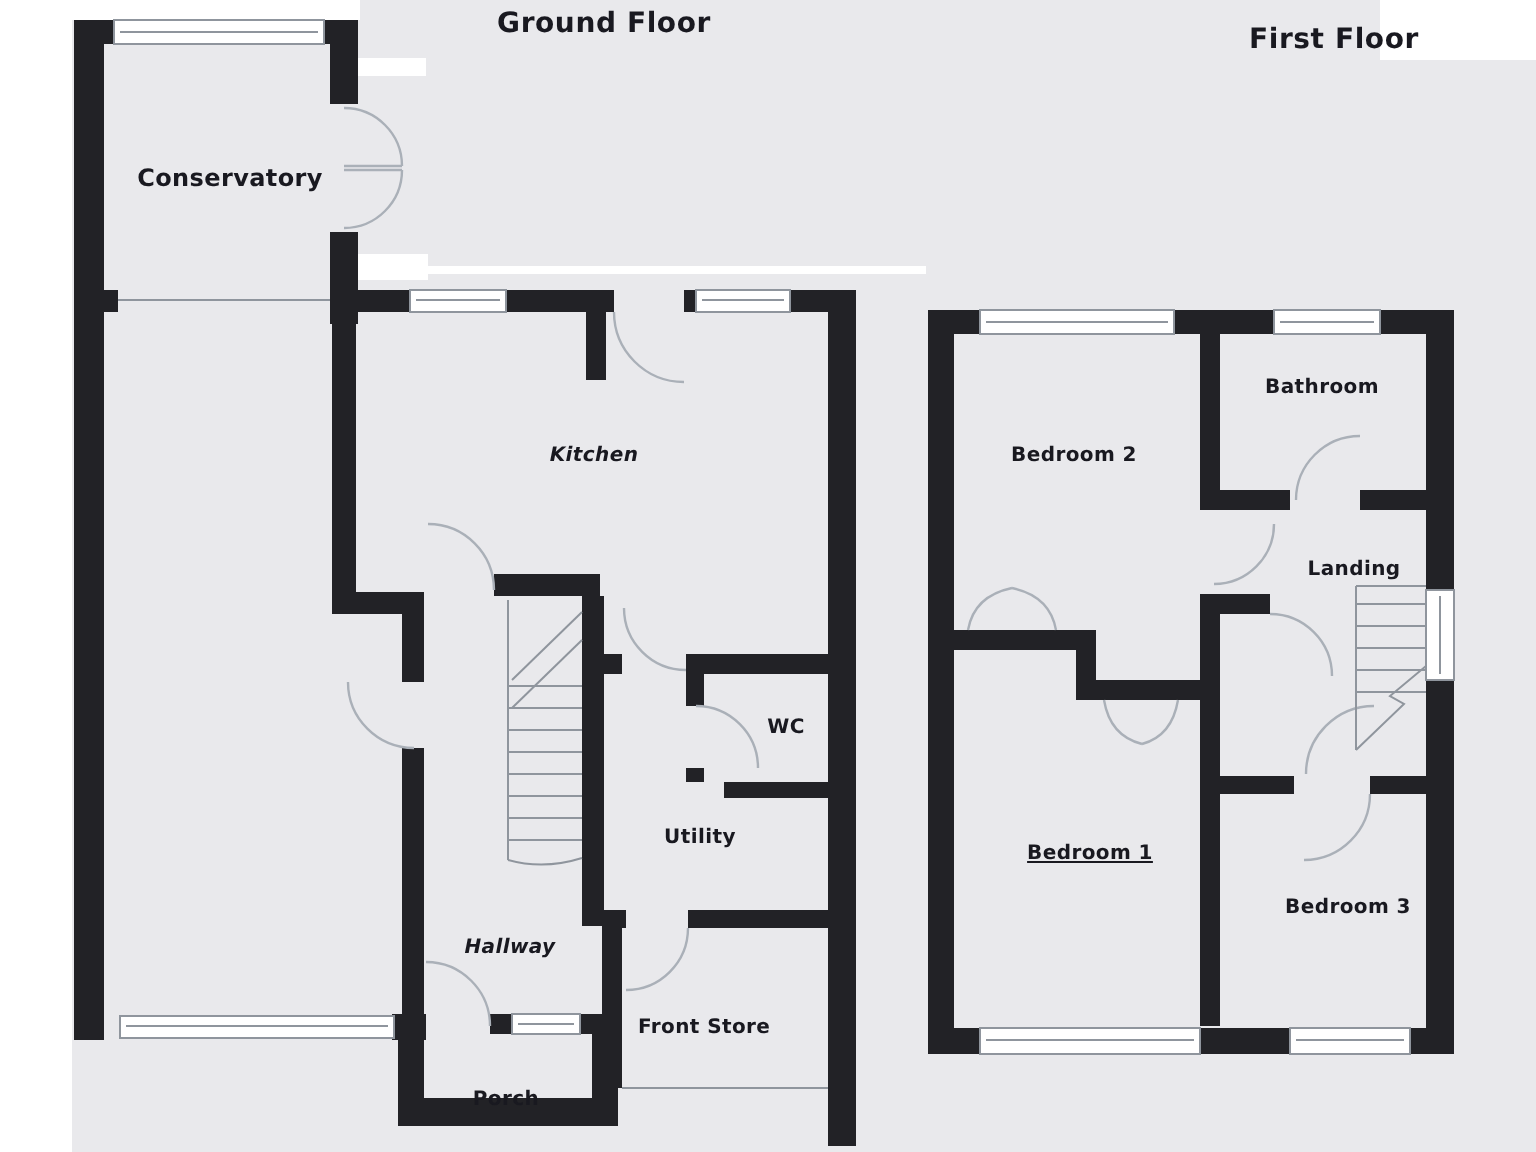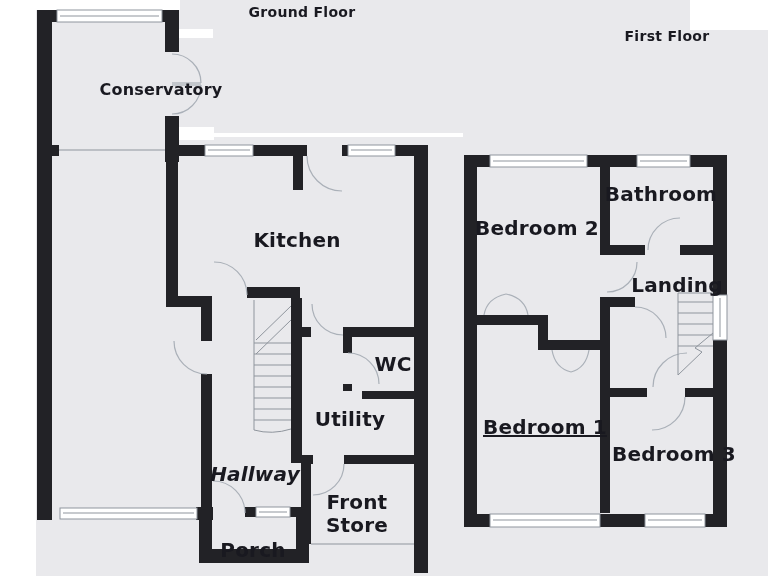--- a/index.html
+++ b/index.html
@@ -19,25 +19,25 @@
   svg{position:absolute;left:0;top:0;}
   .wall{fill:var(--wall);stroke:none;}
   .win{fill:#ffffff;stroke:var(--outline);stroke-width:1;}
   .thin{stroke:var(--outline);stroke-width:1;fill:none;}
   .arc{stroke:var(--arc);stroke-width:1.2;fill:none;}
   .stair{stroke:var(--outline);stroke-width:1;fill:none;}
   .bgpatch{fill:var(--margin);stroke:none;}
   .lbl{
     position:absolute;transform:translate(-50%,-50%);
     font-weight:bold;color:var(--text);white-space:nowrap;
-    font-size:20px;letter-spacing:.2px;
+    font-size:10px;letter-spacing:.2px;
   }
-  .lbl.small{font-size:16px;margin-left:46px;}
+  .lbl.small{font-size:12px;}
   .lbl.title{font-size:14px;letter-spacing:.3px;margin-left:40px;}
-  .lbl.wrap{white-space:normal;width:76px;text-align:center;line-height:1.15;}
+  .lbl.wrap{white-space:normal;width:76px;line-height:1.15;}
 </style>
 </head>
 <body>
 
 <div class="canvas">
 
   <svg width="768" height="576" viewBox="0 0 768 576">
 
     <g>
       <rect class="bgpatch" x="0" y="0" width="36" height="576"></rect>
@@ -209,24 +209,24 @@
         <line class="stair" x1="678" y1="313" x2="713" y2="313"></line>
         <line class="stair" x1="678" y1="324" x2="713" y2="324"></line>
         <line class="stair" x1="678" y1="335" x2="713" y2="335"></line>
         <line class="stair" x1="678" y1="346" x2="713" y2="346"></line>
         <path class="stair" d="M 678 375 L 702 352 L 695 348 L 713 333"></path>
       </g>
     </g>
   </svg>
 
   <div class="lbl title" style="left:262px;top:12px;">Ground Floor</div>
-  <div class="lbl title" style="left:627px;top:36px;">First Floor</div>
+  <div class="lbl title" style="left:627px;top:20px;">First Floor</div>
 
   <div class="lbl small" style="left:115px;top:89px;">Conservatory</div>
-  <div class="lbl" style="left:297px;top:240px;">Kitchen</div>
+  <div class="lbl" style="left:297px;top:228px;font-style:italic;">Kitchen</div>
   <div class="lbl" style="left:393px;top:364px;">WC</div>
   <div class="lbl" style="left:350px;top:419px;">Utility</div>
   <div class="lbl" style="left:255px;top:474px;font-style:italic;">Hallway</div>
   <div class="lbl" style="left:253px;top:550px;">Porch</div>
   <div class="lbl wrap" style="left:357px;top:514px;">Front Store</div>
 
   <div class="lbl" style="left:537px;top:228px;">Bedroom 2</div>
   <div class="lbl" style="left:661px;top:194px;">Bathroom</div>
   <div class="lbl" style="left:677px;top:285px;">Landing</div>
   <div class="lbl" style="left:545px;top:427px;text-decoration:underline;">Bedroom 1</div>

